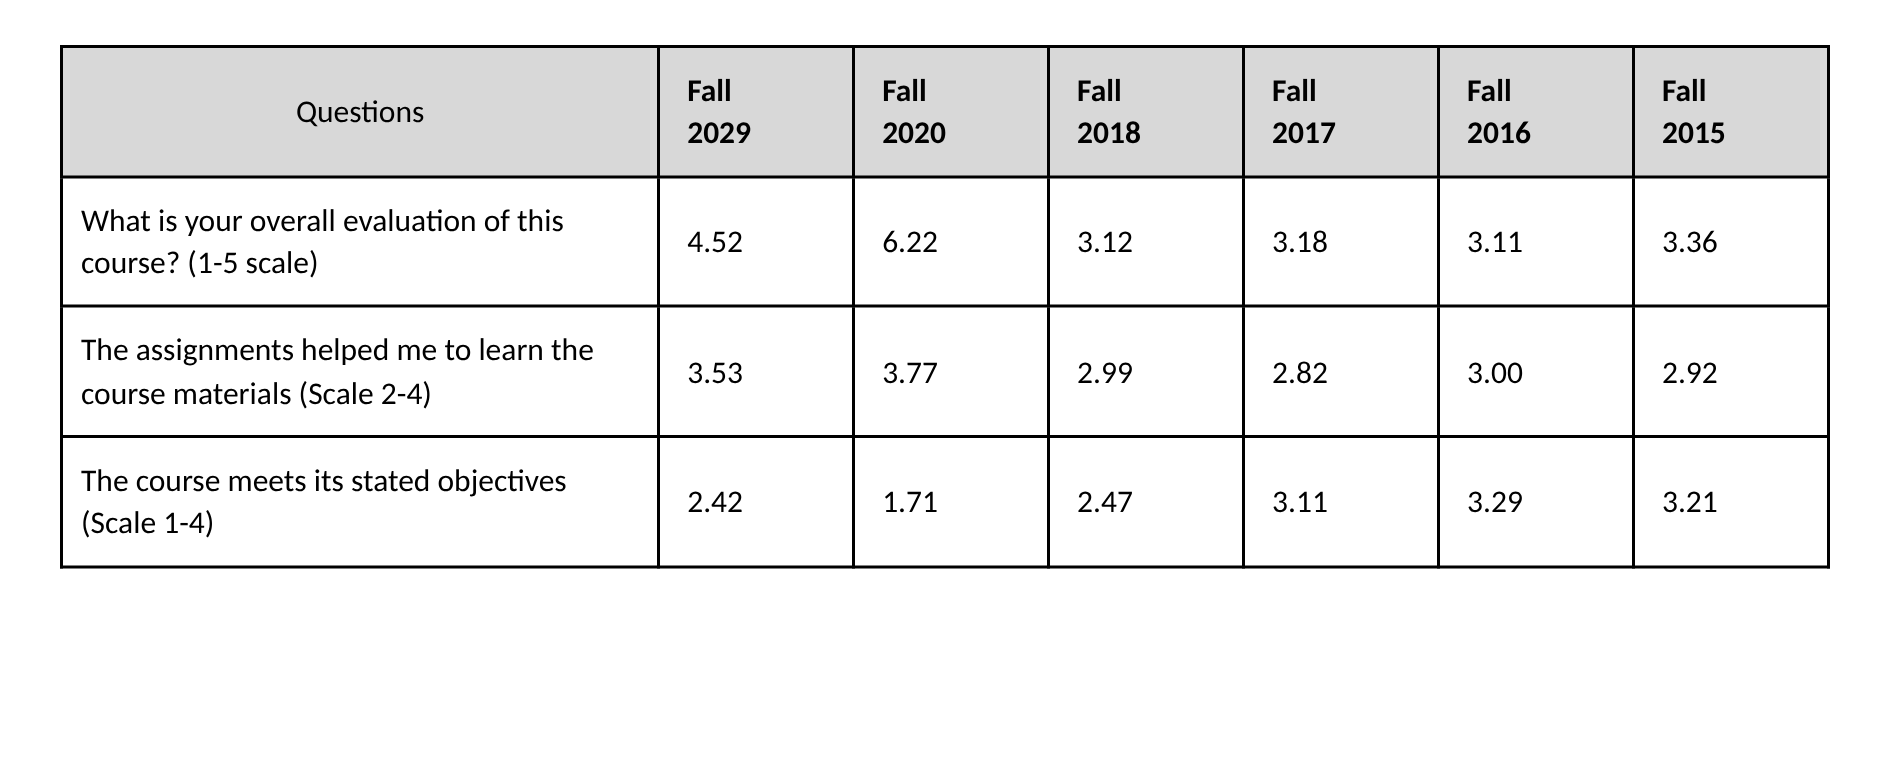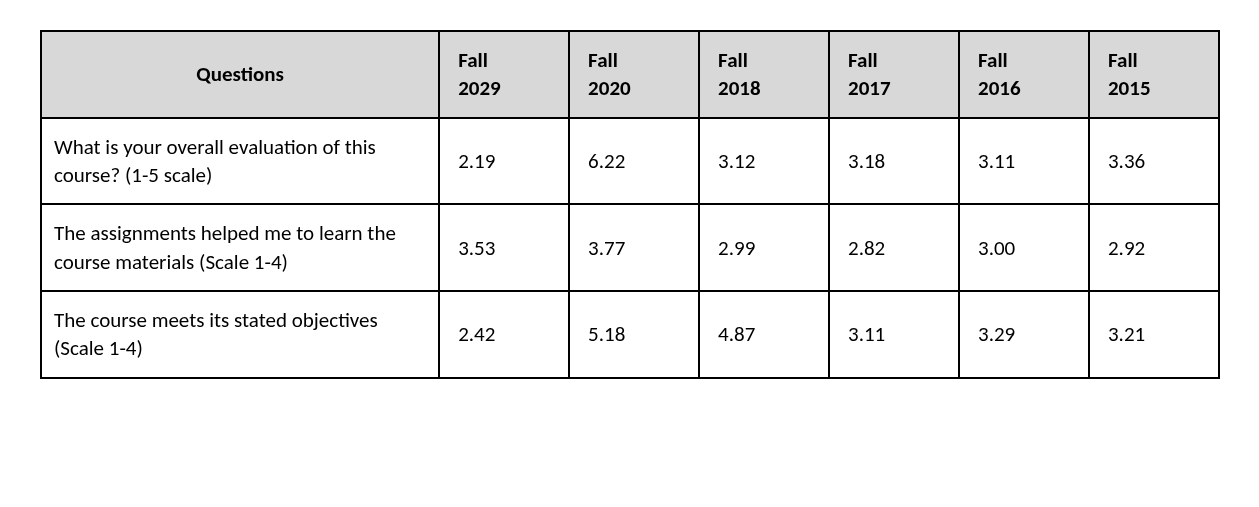--- a/index.html
+++ b/index.html
@@ -20,21 +20,21 @@
       text-align: left;
       vertical-align: middle;
       line-height: 1.35;
     }
     thead th {
       background: #d8d8d8;
       font-weight: bold;
     }
     thead th.questions {
       text-align: center;
-      font-weight: bold;
+      font-weight: normal;
       width: 430px;
       margin-left: 28px;
     }
     thead th.year {
       width: 110px;
       text-align: left;
       padding-left: 18px;
     }
     tbody td.value {
       padding-left: 18px;
@@ -69,39 +69,39 @@
       </th>
       <th class="year">
         <span>Fall</span><br>
         <span>2015</span>
       </th>
     </tr>
   </thead>
   <tbody>
     <tr>
       <td>What is your overall evaluation of this course? (1-5 scale)</td>
-      <td class="value">2.19</td>
+      <td class="value">4.52</td>
       <td class="value">6.22</td>
       <td class="value">3.12</td>
       <td class="value">3.18</td>
       <td class="value">3.11</td>
       <td class="value">3.36</td>
     </tr>
     <tr>
-      <td>The assignments helped me to learn the course materials (Scale 1-4)</td>
+      <td>The assignments helped me to learn the course materials (Scale 2-4)</td>
       <td class="value">3.53</td>
       <td class="value">3.77</td>
       <td class="value">2.99</td>
       <td class="value">2.82</td>
       <td class="value">3.00</td>
       <td class="value">2.92</td>
     </tr>
     <tr>
       <td>The course meets its stated objectives (Scale 1-4)</td>
       <td class="value">2.42</td>
-      <td class="value">5.18</td>
-      <td class="value">4.87</td>
+      <td class="value">1.71</td>
+      <td class="value">2.47</td>
       <td class="value">3.11</td>
       <td class="value">3.29</td>
       <td class="value">3.21</td>
     </tr>
   </tbody>
 </table>
 
 </body></html>

